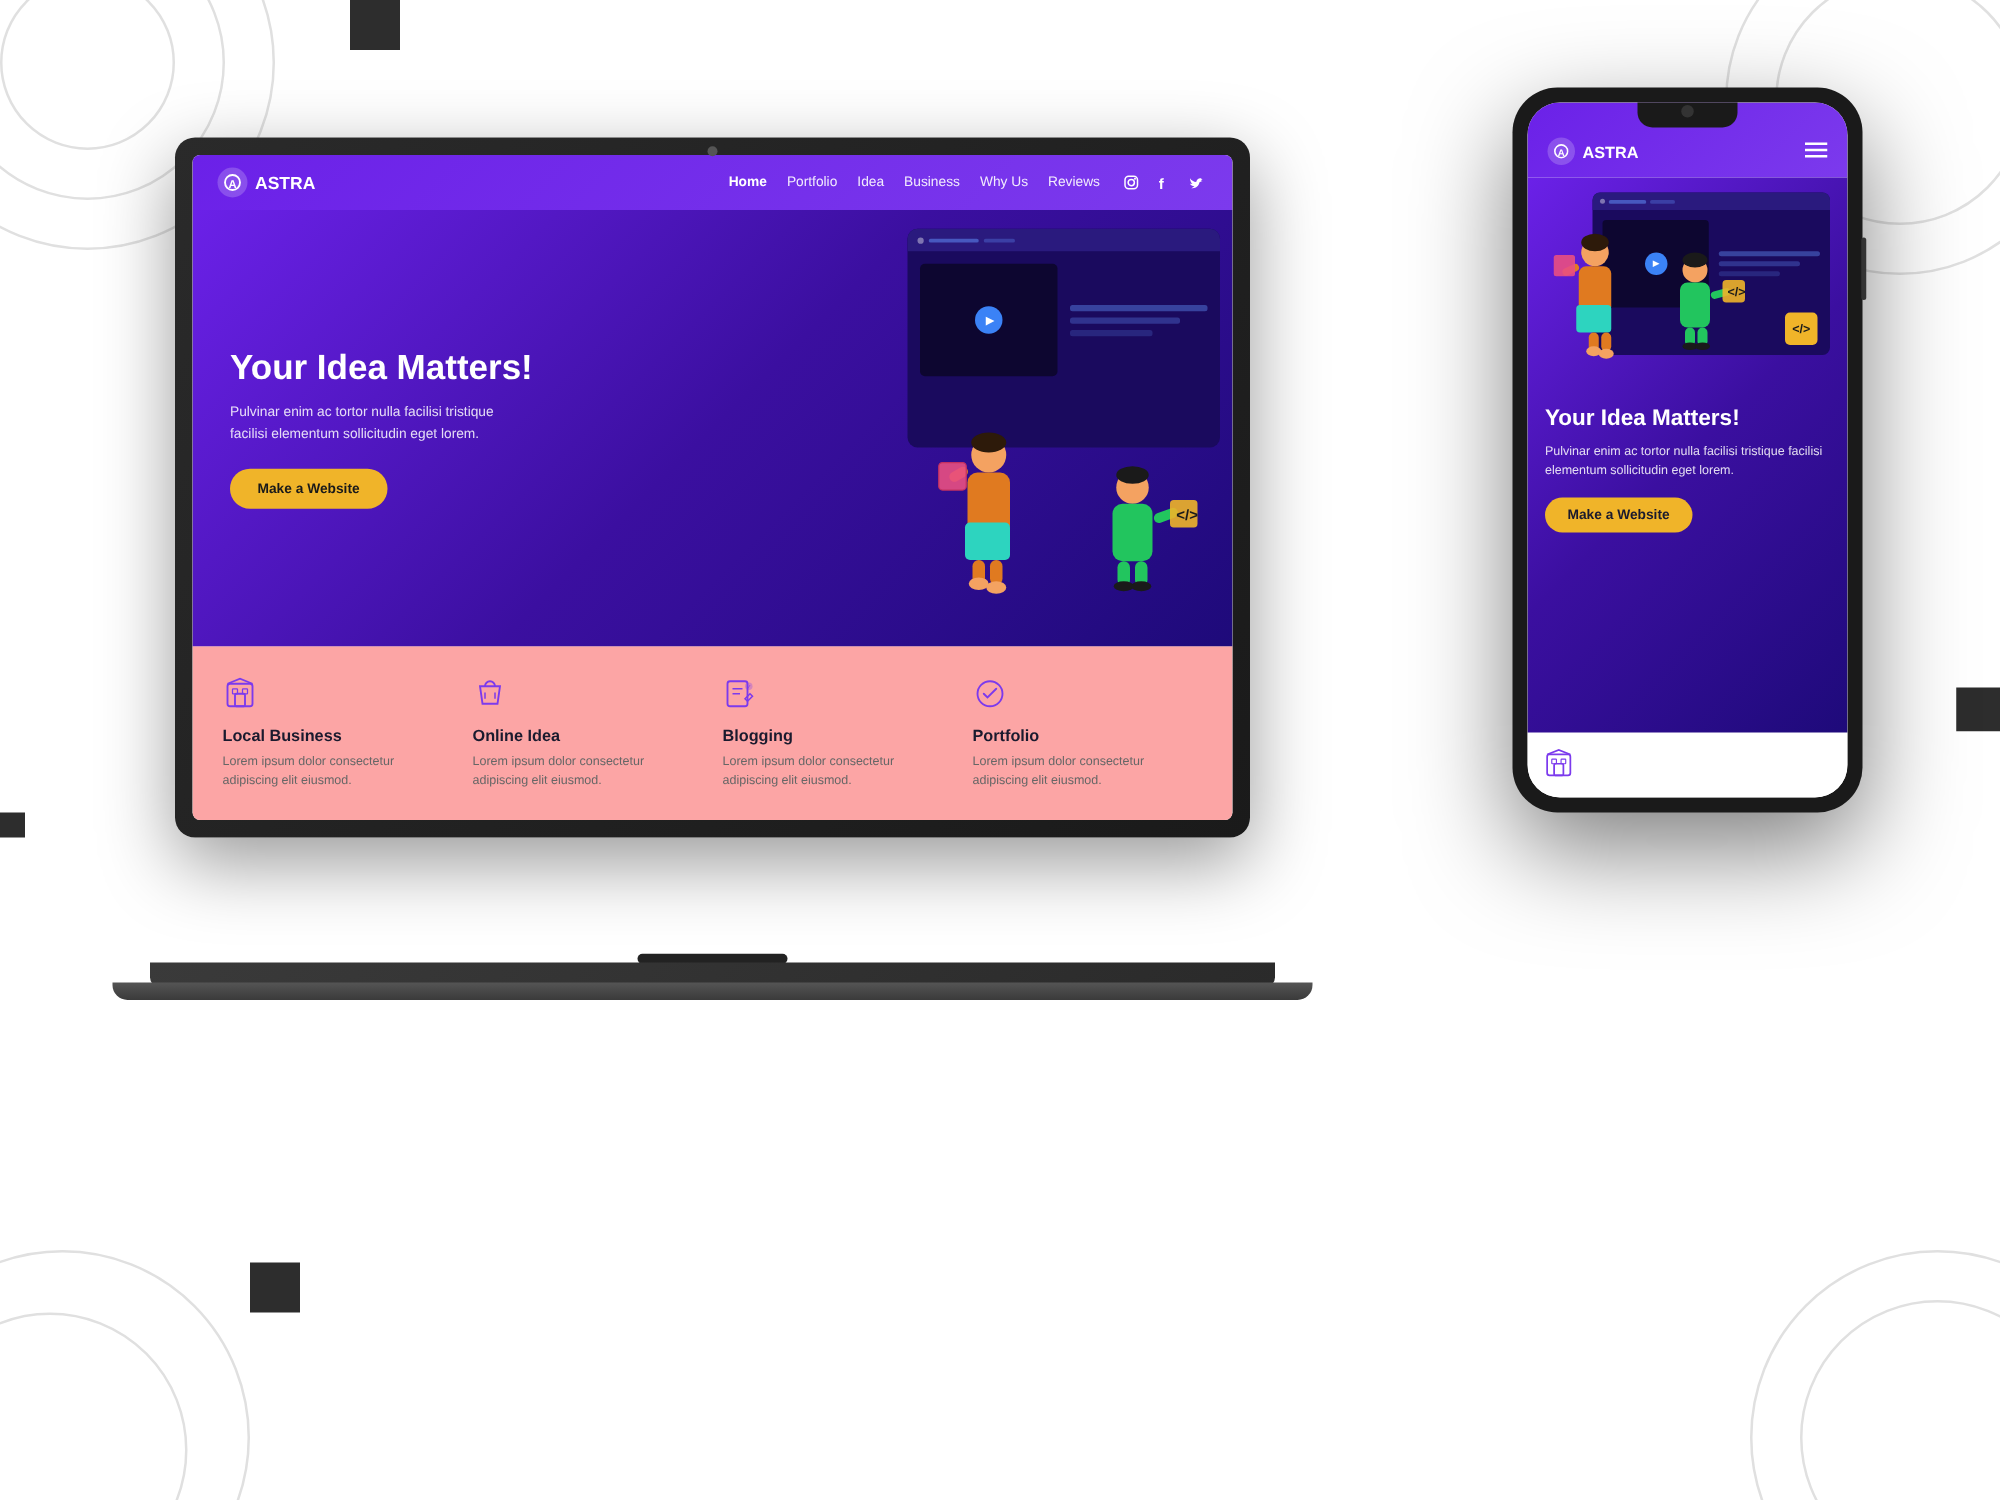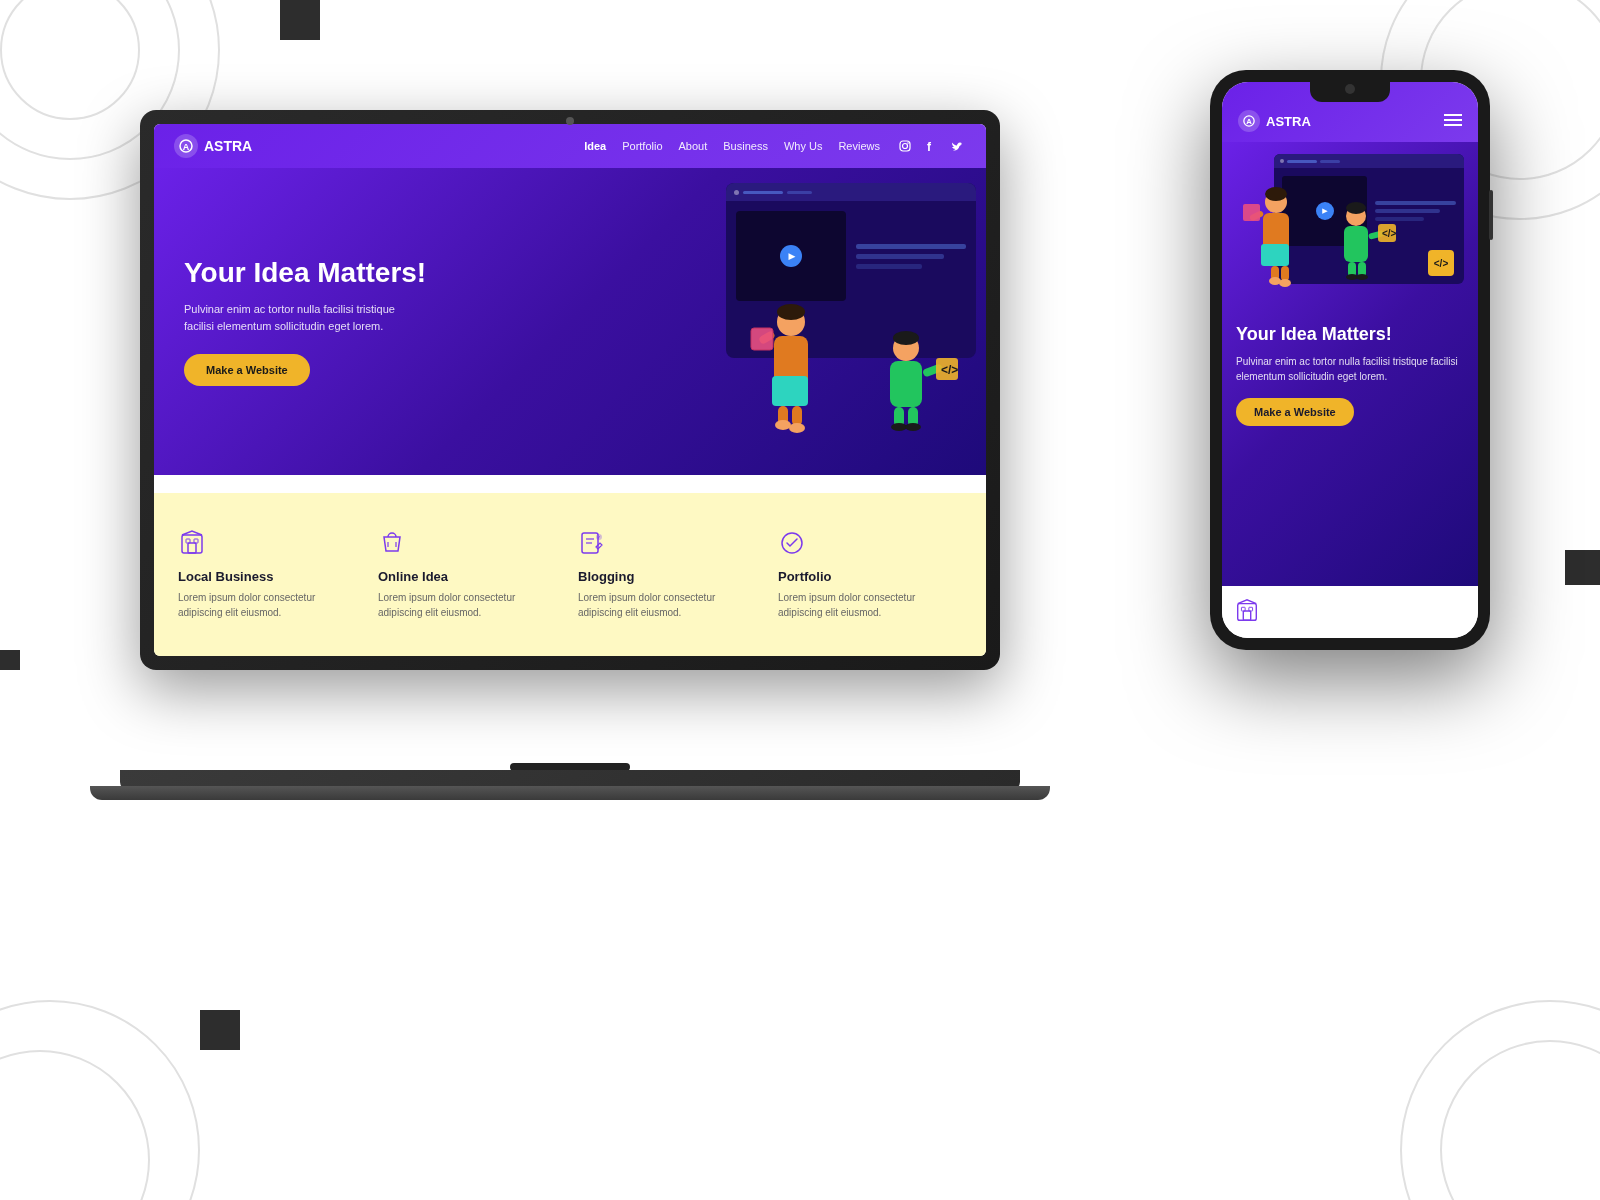--- a/index.html
+++ b/index.html
@@ -254,24 +254,23 @@
     .hero-illustration {
       position: absolute;
       right: 0;
       top: 0;
       width: 320px;
       height: 100%;
     }
 
     
     .services {
-      background: #fef9c3;
-      padding: 36px 24px;
+      background: #fca5a5;
+      padding: 24px 24px;
       flex-shrink: 0;
-      margin-top: 18px;
     }
 
     .services-grid {
       display: grid;
       grid-template-columns: repeat(4, 1fr);
       gap: 16px;
     }
 
     .service-card {
       display: flex;
@@ -498,23 +497,23 @@
             <div class="nav-logo">
               <div class="nav-logo-icon">
                 <svg width="14" height="14" viewBox="0 0 14 14" fill="none">
                   <circle cx="7" cy="7" r="6" stroke="white" stroke-width="1.5"></circle>
                   <text x="7" y="11" text-anchor="middle" fill="white" font-size="9" font-weight="bold">A</text>
                 </svg>
               </div>
               <span>ASTRA</span>
             </div>
             <div class="nav-links">
-              <a class="nav-link active">Idea</a>
+              <a class="nav-link active">Home</a>
               <a class="nav-link">Portfolio</a>
-              <a class="nav-link">About</a>
+              <a class="nav-link">Idea</a>
               <a class="nav-link">Business</a>
               <a class="nav-link">Why Us</a>
               <a class="nav-link">Reviews</a>
             </div>
             <div class="nav-socials">
               <div class="social-icon">
                 <svg width="14" height="14" viewBox="0 0 14 14" fill="none">
                   <rect x="2" y="2" width="10" height="10" rx="3" stroke="white" stroke-width="1.2"></rect>
                   <circle cx="7" cy="7" r="2.5" stroke="white" stroke-width="1.2"></circle>
                   <circle cx="10" cy="4" r="0.8" fill="white"></circle>

